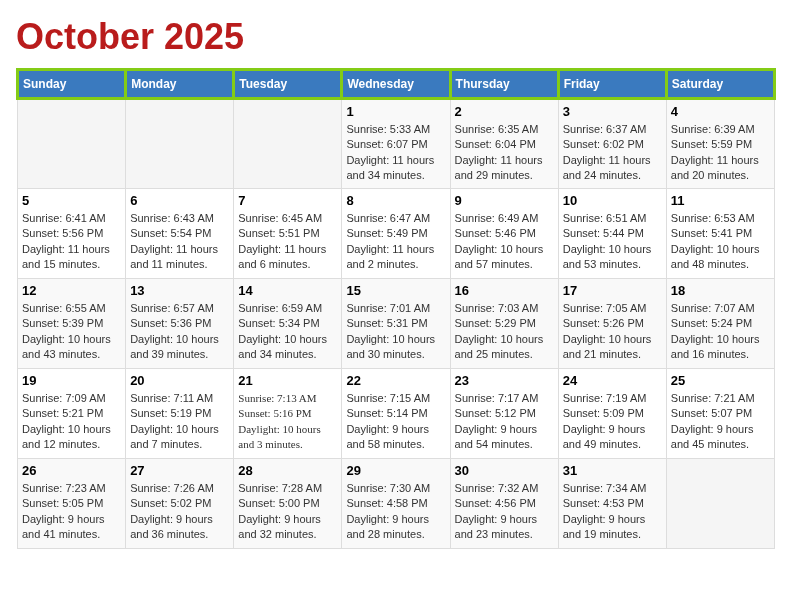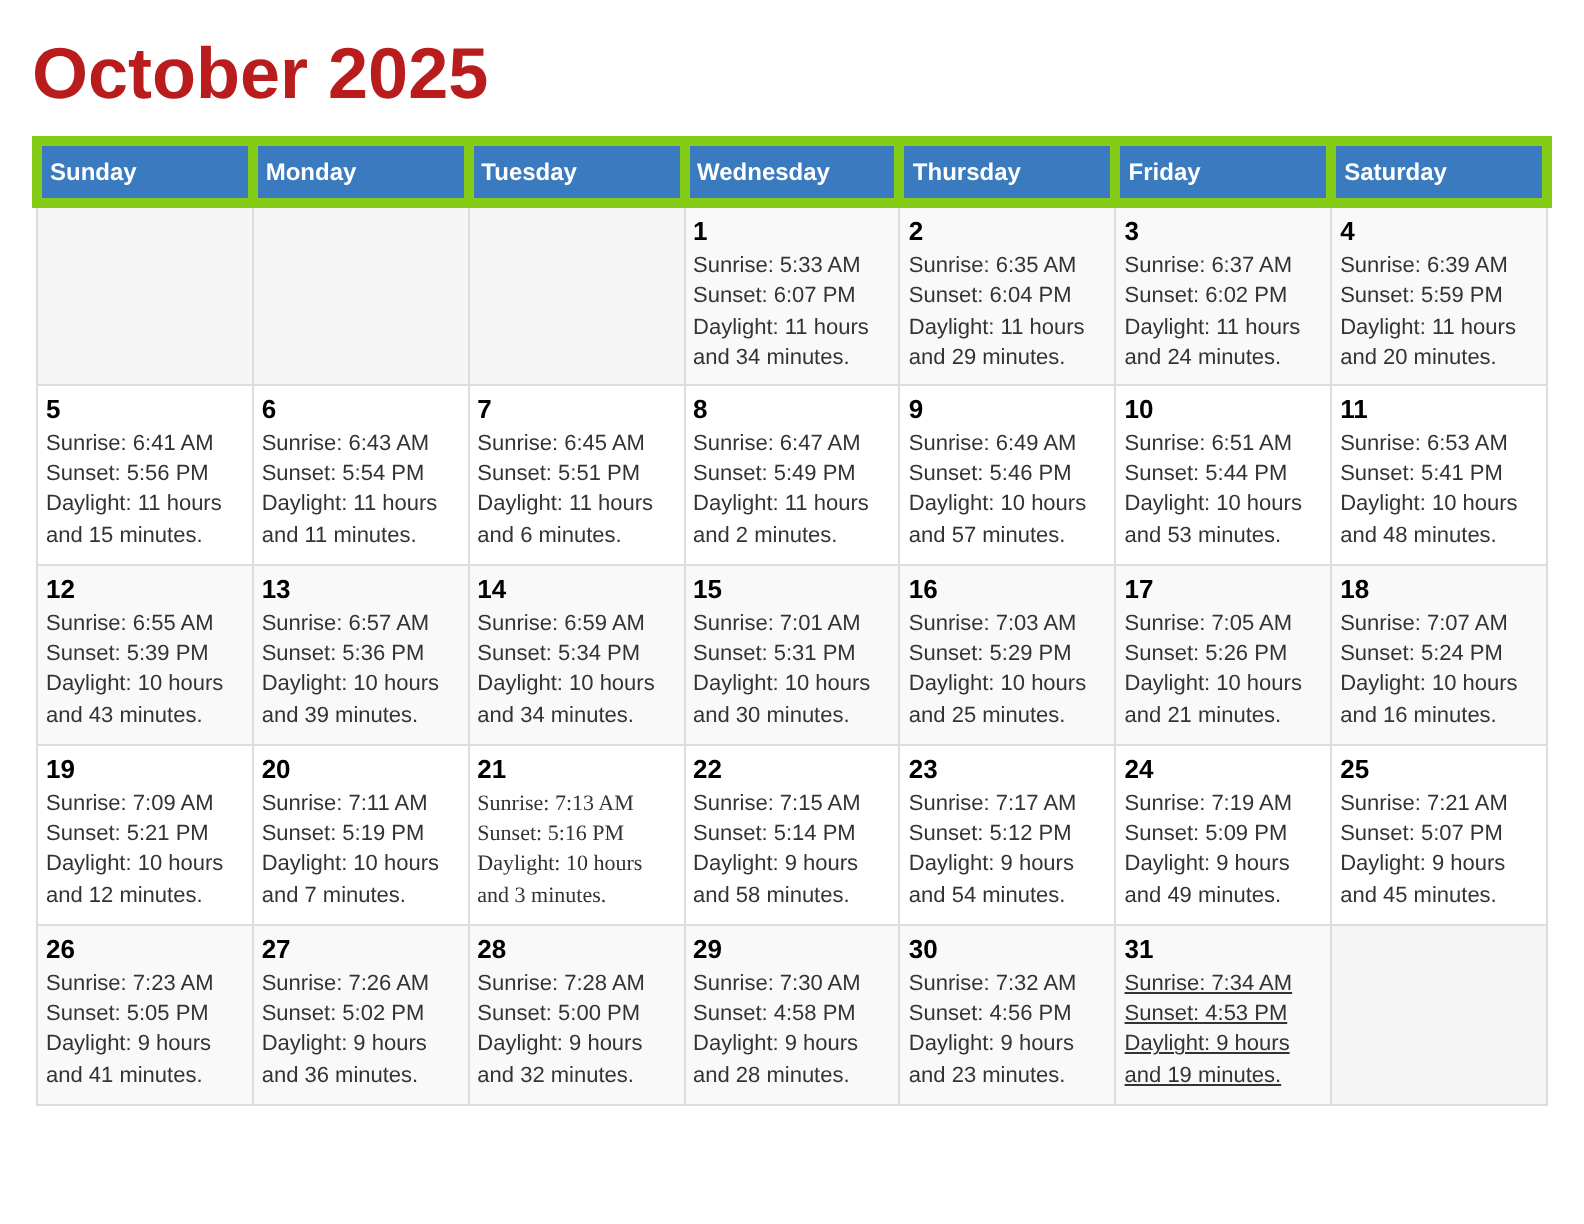--- a/index.html
+++ b/index.html
@@ -40,21 +40,21 @@
     }
     thead tr {
       background: #3a7abf;
       color: #fff;
     }
     thead th {
       padding: 6px 4px;
       text-align: left;
       font-weight: bold;
       font-size: 12px;
-      border: 5px solid #84cc16;
+      border: 3px solid #84cc16;
     }
     tbody tr {
       background: #fff;
     }
     tbody tr:nth-child(odd) {
       background: #f9f9f9;
     }
     td {
       border: 1px solid #ddd;
       padding: 4px;
@@ -314,21 +314,21 @@
         </td>
         <td>
           <div class="day-number">30</div>
           <div class="day-content" style="white-space: pre-line;">Sunrise: 7:32 AM
 Sunset: 4:56 PM
 Daylight: 9 hours
 and 23 minutes.</div>
         </td>
         <td>
           <div class="day-number">31</div>
-          <div class="day-content" style="white-space: pre-line; text-decoration: underline;">Sunrise: 7:34 AM
+          <div class="day-content" style="white-space: pre-line;">Sunrise: 7:34 AM
 Sunset: 4:53 PM
 Daylight: 9 hours
 and 19 minutes.</div>
         </td>
         <td class="empty-cell"></td>
       </tr>
     </tbody>
 </table>
 
 </body></html>

